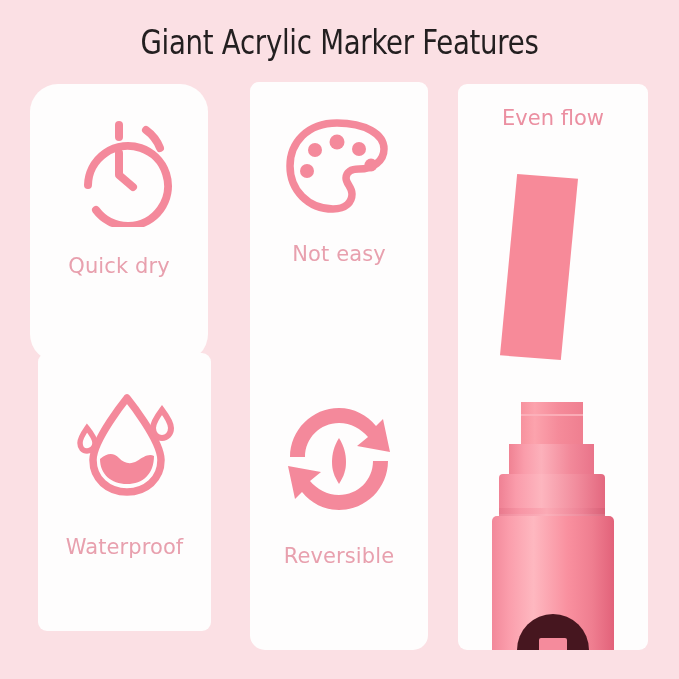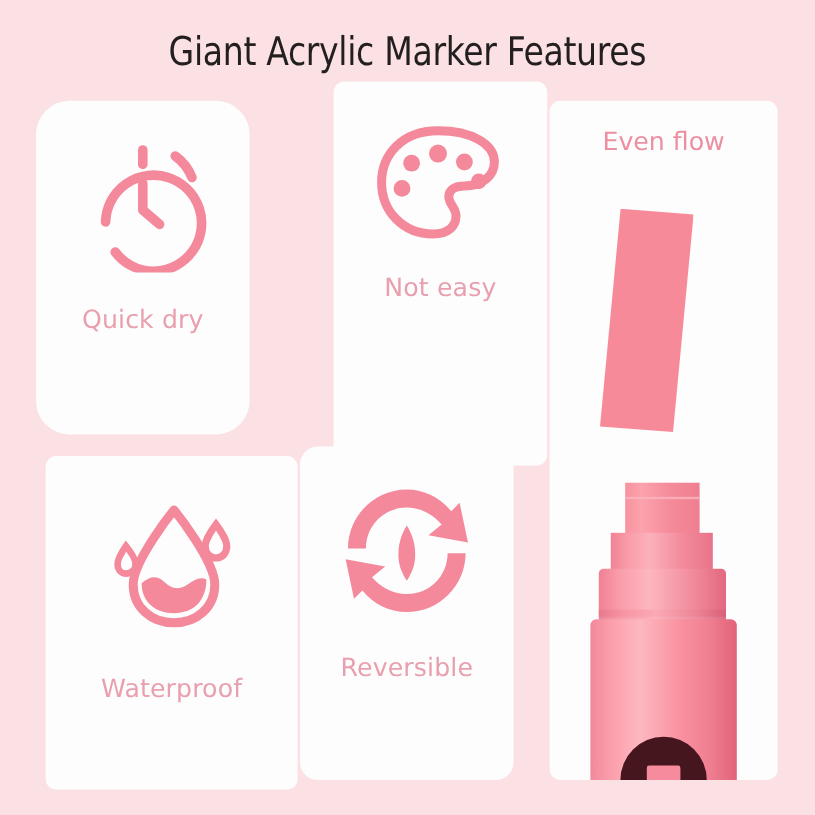--- a/index.html
+++ b/index.html
@@ -28,22 +28,22 @@
     transform-origin: center;
   }
 
   
   .card {
     position: absolute;
     background: #fefdfd;
     border-radius: 9px;
   }
   .card-a { left: 30px;  top: 84px;  width: 178px; height: 278px; border-radius: 28px; }
-  .card-b { left: 250px; top: 68px;  width: 178px; height: 320px; margin-left: 28px; }
-  .card-c { left: 38px;  top: 380px; width: 210px; height: 278px; }
+  .card-b { left: 250px; top: 82px;  width: 178px; height: 320px; }
+  .card-c { left: 38px;  top: 353px; width: 173px; height: 278px; }
   .card-d { left: 250px; top: 372px; width: 178px; height: 278px; border-radius: 15px; }
   .card-e { left: 458px; top: 84px;  width: 190px; height: 566px; }
 
   .icon-wrap {
     position: absolute;
     left: 0; top: 22px; width: 100%;
     display: flex; align-items: center; justify-content: center;
     height: 130px;
   }
   .card-label {

